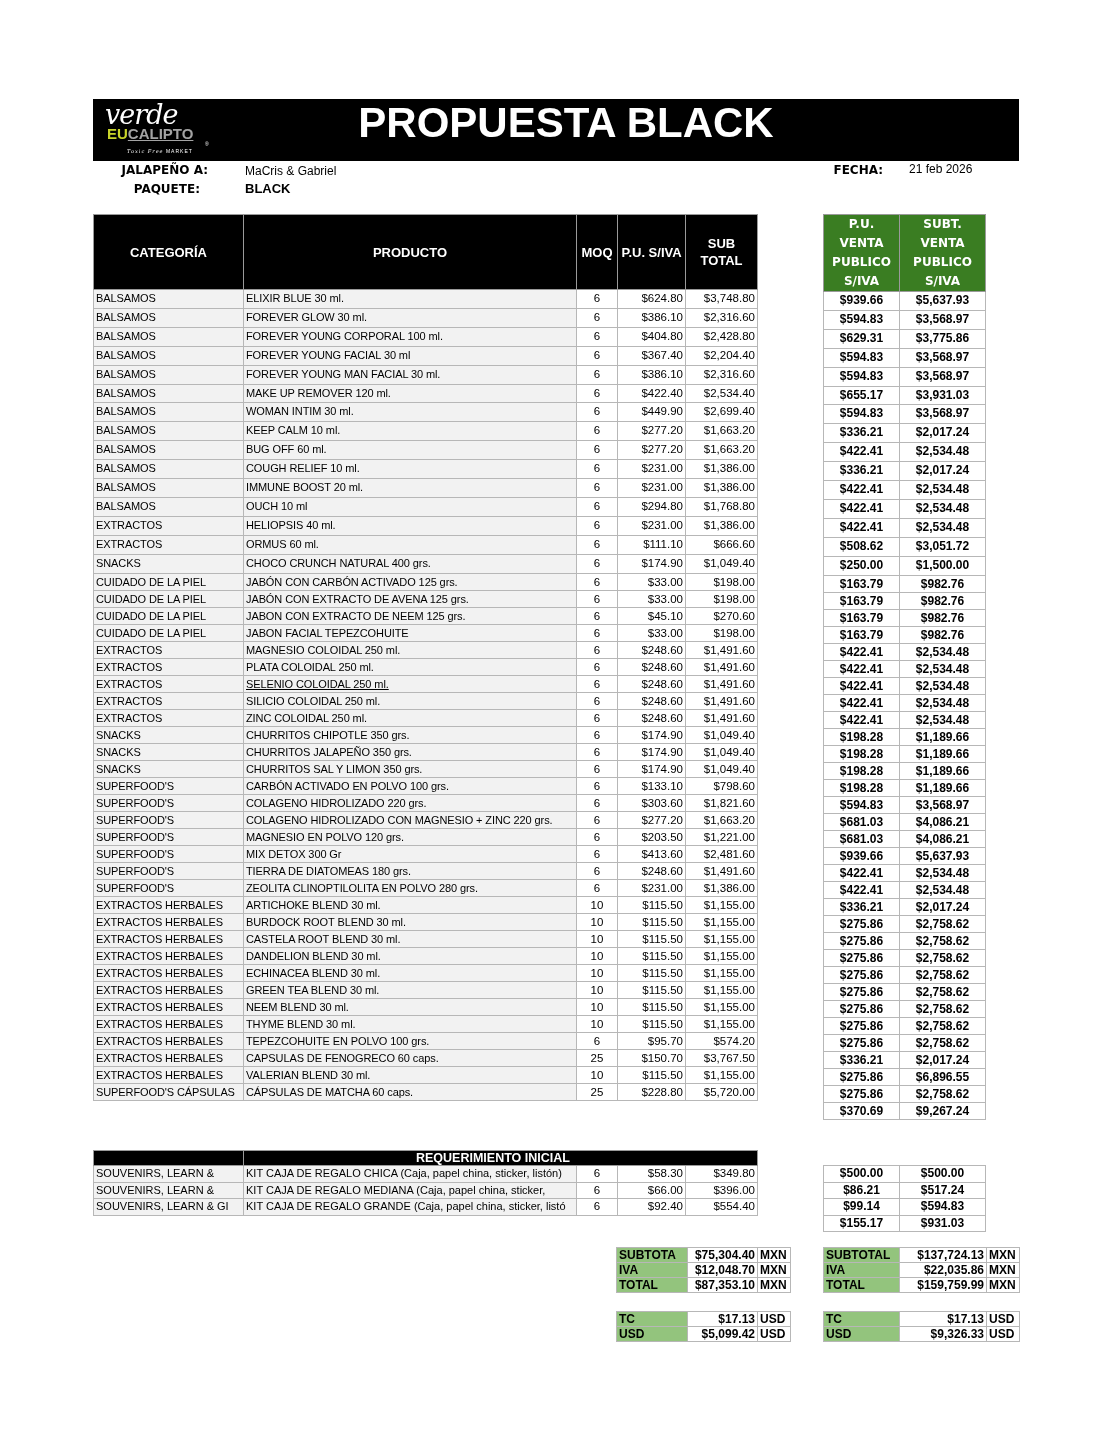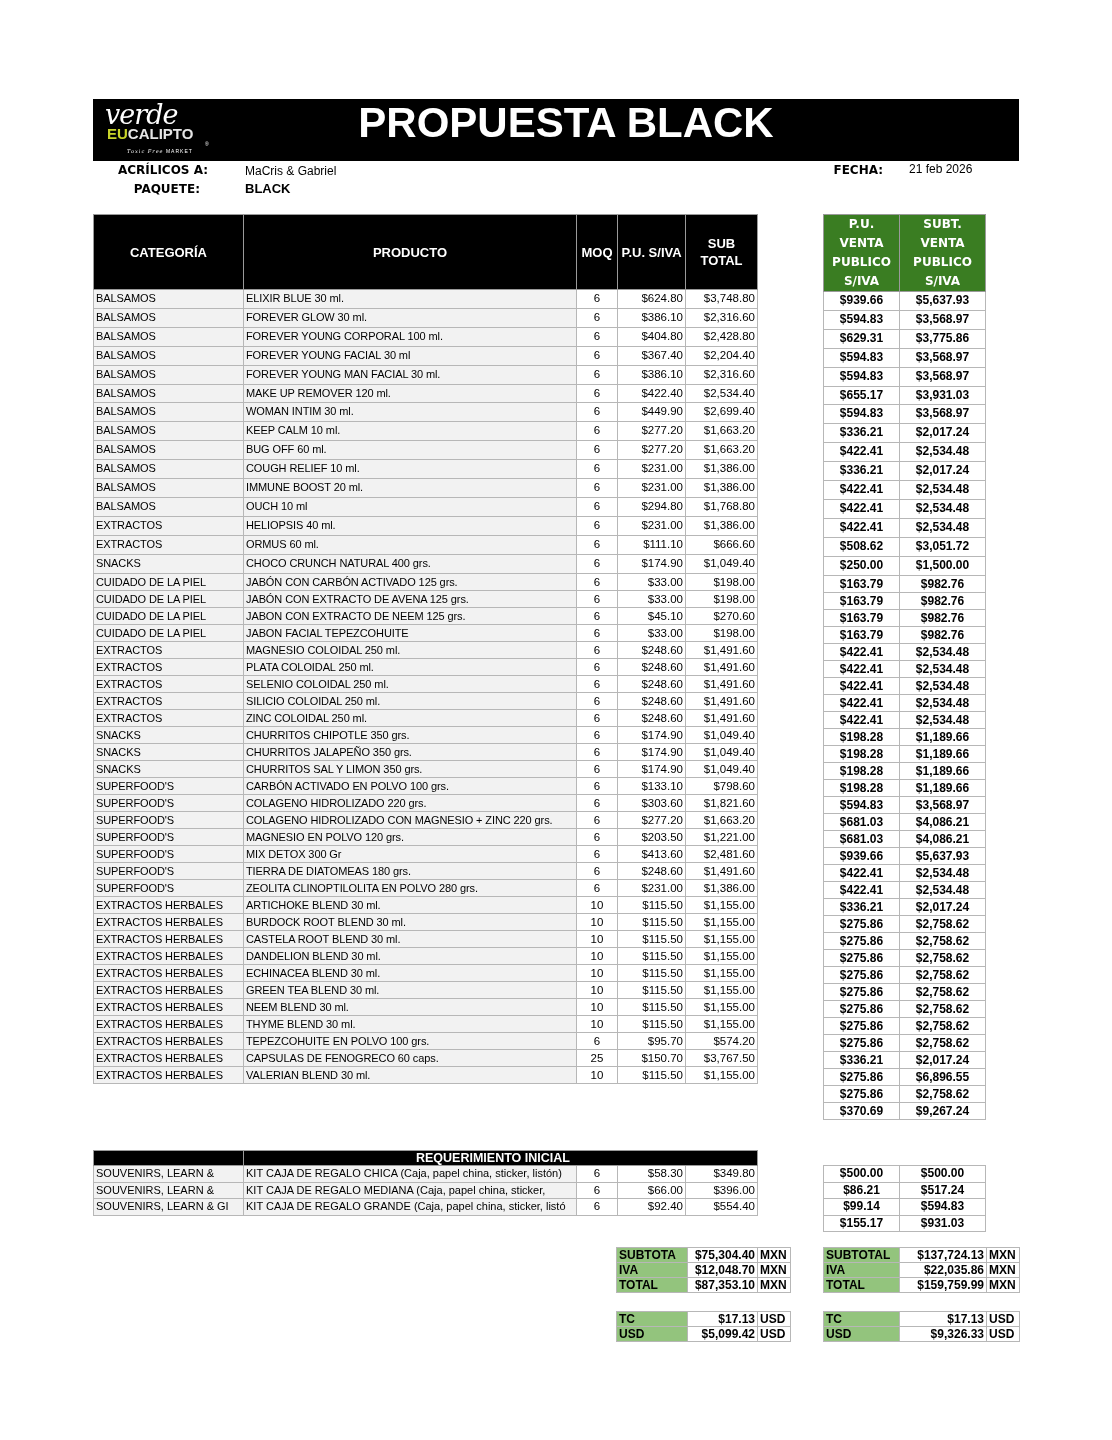--- a/index.html
+++ b/index.html
@@ -4,21 +4,21 @@
 <style>
   html, body { margin:0; padding:0; background:#ffffff; }
   body { width:1112px; height:1440px; position:relative; font-family:"Liberation Sans", sans-serif; color:#000; overflow:hidden; }
   .abs { position:absolute; }
   
   #banner { left:93px; top:99px; width:926px; height:62px; background:#000; }
   #logo { left:4px; top:2px; width:118px; height:58px; }
   .logo-verde { position:absolute; left:8px; top:-2px; font-family:"DejaVu Serif", serif; font-style:italic; color:#fff; font-size:27px; letter-spacing:-1px; }
   .logo-euc { position:absolute; left:10px; top:24px; font-family:"Liberation Sans", sans-serif; font-weight:bold; font-size:15px; letter-spacing:0px; }
   .logo-euc .eu { color:#c8d42a; }
-  .logo-euc .rest { color:#e5e5e5; }
+  .logo-euc .rest { color:#a3a3a3;text-decoration:underline; }
   .logo-tag { position:absolute; left:30px; top:47px; color:#fff; font-size:5px; letter-spacing:1px; white-space:nowrap; }
   .logo-tag i { font-family:"DejaVu Serif", serif; }
   .logo-r { position:absolute; left:108px; top:40px; color:#fff; font-size:5px; }
   #title { left:0; width:926px; top:0; height:48px; line-height:48px; text-align:center; color:#fff; font-weight:bold; font-size:42px; padding-left:20px; box-sizing:border-box; }
 
   
   .info-label { font-family:"DejaVu Sans", sans-serif; font-weight:bold; font-size:12px; text-align:right; }
   .info-val { font-size:12px; }
 
   
@@ -48,21 +48,21 @@
 <div id="banner" class="abs">
   <div id="logo" class="abs">
     <span class="logo-verde">verde</span>
     <span class="logo-euc"><span class="eu">EU</span><span class="rest">CALIPTO</span></span>
     <span class="logo-tag"><i>Toxic Free</i> <span>MARKET</span></span>
     <span class="logo-r">®</span>
   </div>
   <div id="title" class="abs">PROPUESTA BLACK</div>
 </div>
 
-<div class="abs info-label" style="left:100px;top:163px;width:108px;">ACRÍLICOS A:</div>
+<div class="abs info-label" style="left:100px;top:163px;width:108px;">JALAPEÑO A:</div>
 <div class="abs info-val" style="left:245px;top:164px;">MaCris &amp; Gabriel</div>
 <div class="abs info-label" style="left:100px;top:182px;width:100px;">PAQUETE:</div>
 <div class="abs info-val" style="left:245px;top:181px;font-weight:bold;font-size:13px;">BLACK</div>
 <div class="abs info-label" style="left:820px;top:163px;width:63px;">FECHA:</div>
 <div class="abs info-val" style="left:909px;top:162px;">21 feb 2026</div>
 
 <table class="main abs" style="left:93px;top:214px;width:664px;">
   <colgroup>
       <col style="width:150px">
       <col style="width:333px">
@@ -222,21 +222,21 @@
       </tr>
       <tr>
         <td class="cat" style="height: 16px; line-height: 16px;">EXTRACTOS</td>
         <td class="prod" style="height: 16px; line-height: 16px;">PLATA COLOIDAL 250 ml.</td>
         <td class="moq" style="height: 16px; line-height: 16px;">6</td>
         <td class="num" style="height: 16px; line-height: 16px;">$248.60</td>
         <td class="num" style="height: 16px; line-height: 16px;">$1,491.60</td>
       </tr>
       <tr>
         <td class="cat" style="height: 16px; line-height: 16px;">EXTRACTOS</td>
-        <td class="prod" style="height: 16px; line-height: 16px;">SELENIO COLOIDAL 250 ml.</td>
+        <td class="prod" style="height: 16px; line-height: 16px; text-decoration: underline;">SELENIO COLOIDAL 250 ml.</td>
         <td class="moq" style="height: 16px; line-height: 16px;">6</td>
         <td class="num" style="height: 16px; line-height: 16px;">$248.60</td>
         <td class="num" style="height: 16px; line-height: 16px;">$1,491.60</td>
       </tr>
       <tr>
         <td class="cat" style="height: 16px; line-height: 16px;">EXTRACTOS</td>
         <td class="prod" style="height: 16px; line-height: 16px;">SILICIO COLOIDAL 250 ml.</td>
         <td class="moq" style="height: 16px; line-height: 16px;">6</td>
         <td class="num" style="height: 16px; line-height: 16px;">$248.60</td>
         <td class="num" style="height: 16px; line-height: 16px;">$1,491.60</td>
@@ -387,20 +387,27 @@
         <td class="moq" style="height: 16px; line-height: 16px;">25</td>
         <td class="num" style="height: 16px; line-height: 16px;">$150.70</td>
         <td class="num" style="height: 16px; line-height: 16px;">$3,767.50</td>
       </tr>
       <tr>
         <td class="cat" style="height: 16px; line-height: 16px;">EXTRACTOS HERBALES</td>
         <td class="prod" style="height: 16px; line-height: 16px;">VALERIAN BLEND 30 ml.</td>
         <td class="moq" style="height: 16px; line-height: 16px;">10</td>
         <td class="num" style="height: 16px; line-height: 16px;">$115.50</td>
         <td class="num" style="height: 16px; line-height: 16px;">$1,155.00</td>
+      </tr>
+      <tr>
+        <td class="cat" style="height: 16px; line-height: 16px;">SUPERFOOD'S CÁPSULAS</td>
+        <td class="prod" style="height: 16px; line-height: 16px;">CÁPSULAS DE MATCHA 60 caps.</td>
+        <td class="moq" style="height: 16px; line-height: 16px;">25</td>
+        <td class="num" style="height: 16px; line-height: 16px;">$228.80</td>
+        <td class="num" style="height: 16px; line-height: 16px;">$5,720.00</td>
       </tr>
     </tbody>
 </table>
 
 <table class="pub abs" style="left:823px;top:214px;width:162px;">
   <colgroup>
       <col style="width:76px">
       <col style="width:86px">
     </colgroup>
   <thead>

